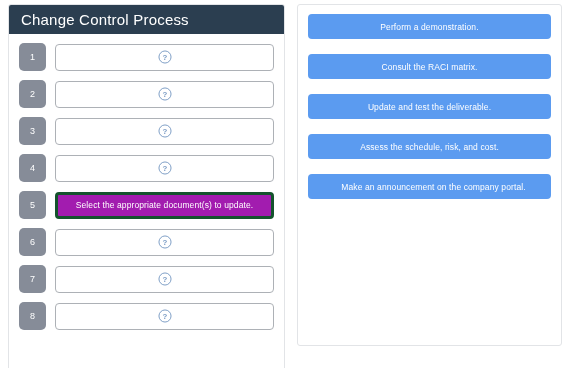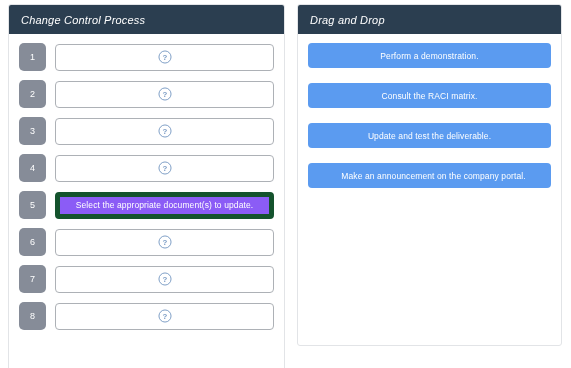--- a/index.html
+++ b/index.html
@@ -46,24 +46,23 @@
   .card-header {
     background: #2b3e50;
     height: 29px;
     display: flex;
     align-items: center;
     padding: 0 12px;
     box-sizing: border-box;
   }
   .card-header-title {
     color: #ffffff;
-    font-size: 11px;
+    font-size: 15px;
     letter-spacing: 0.2px;
     white-space: nowrap;
-    font-style: italic;
   }
   .card-body {
     padding: 9px 10px 0 10px;
     box-sizing: border-box;
   }
 
   
   .step-row {
     display: flex;
     align-items: center;
@@ -88,22 +87,22 @@
     margin-left: 9px;
     border: 1px solid #adb1b6;
     border-radius: 4px;
     background: #ffffff;
     display: flex;
     align-items: center;
     justify-content: center;
     box-sizing: border-box;
   }
   .dropzone.filled {
-    border: 5px solid #14532d;
-    background: #8b5cf6;
+    border: 3px solid #14532d;
+    background: #a21caf;
   }
   .dropzone-text {
     color: #ffffff;
     font-size: 8.5px;
     text-align: center;
     white-space: nowrap;
     letter-spacing: 0.1px;
   }
   .q-icon {
     width: 14px;
@@ -224,32 +223,32 @@
                 <circle cx="8" cy="8" r="6.9" fill="none" stroke="#7a9bc4" stroke-width="1.1"></circle>
                 <text x="8" y="11.3" text-anchor="middle" font-family="Liberation Sans, sans-serif" font-size="9" font-weight="bold" fill="#7a9bc4">?</text>
               </svg>
             </span>
           </div>
         </div>
       </div>
   </div>
 
   <div class="card" id="right-card">
-    <div class="card-header">
-      <span class="card-header-title">Drag and Drop</span>
-    </div>
     <div class="card-body" id="drag-items-container">
         <div class="drag-item" draggable="true">
           <span class="drag-item-text">Perform a demonstration.</span>
         </div>
         <div class="drag-item" draggable="true">
           <span class="drag-item-text">Consult the RACI matrix.</span>
         </div>
         <div class="drag-item" draggable="true">
           <span class="drag-item-text">Update and test the deliverable.</span>
+        </div>
+        <div class="drag-item" draggable="true">
+          <span class="drag-item-text">Assess the schedule, risk, and cost.</span>
         </div>
         <div class="drag-item" draggable="true">
           <span class="drag-item-text">Make an announcement on the company portal.</span>
         </div>
       </div>
   </div>
 
 </div>
 
 </body></html>

